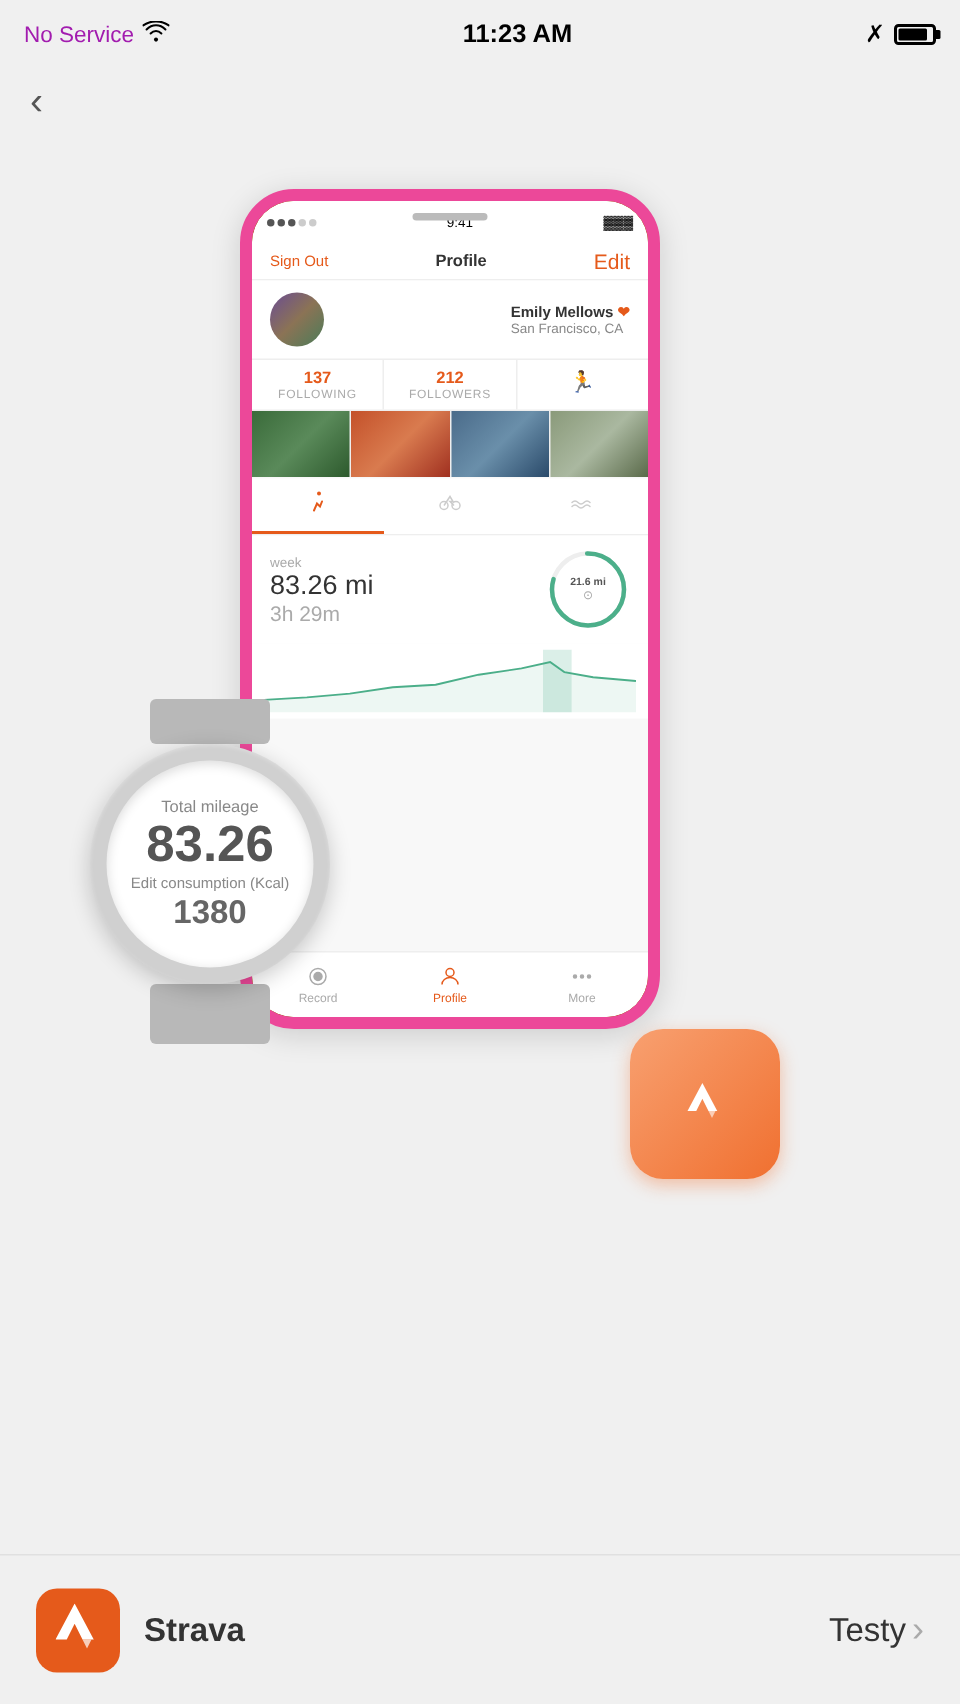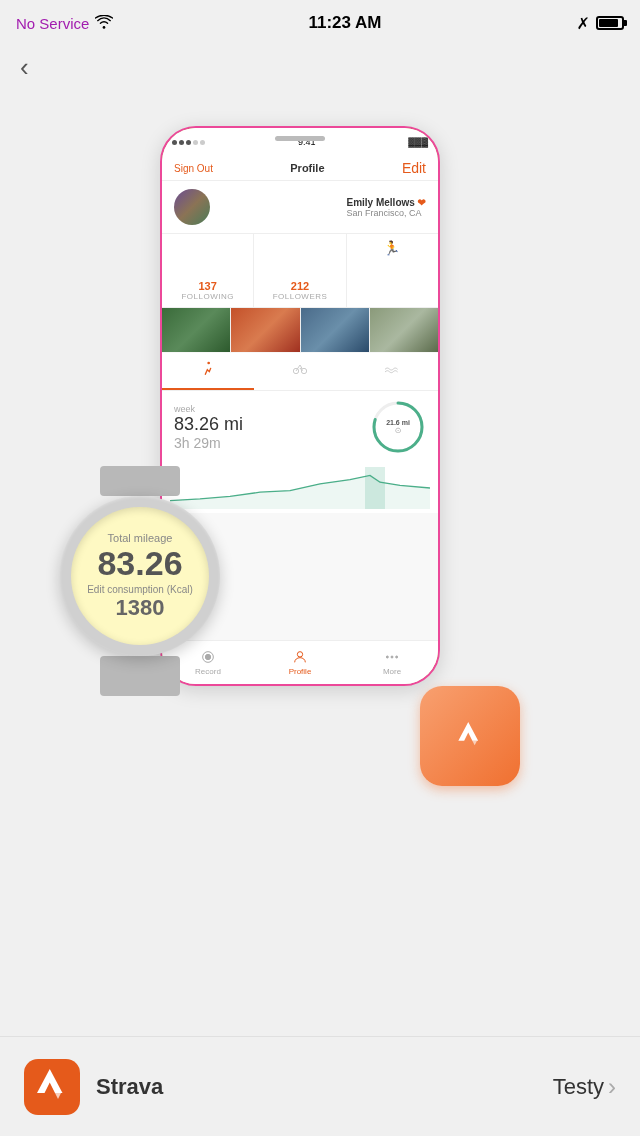--- a/index.html
+++ b/index.html
@@ -98,21 +98,21 @@
 
     
     .phone-mockup {
       position: absolute;
       top: 80px;
       left: 160px;
       width: 280px;
       height: 560px;
       background: #a16207;
       border-radius: 36px;
-      border: 2px solid #ec4899;
+      border: 8px solid #ec4899;
       box-shadow: 0 4px 20px rgba(0,0,0,0.15);
       overflow: hidden;
     }
     .phone-inner {
       width: 100%;
       height: 100%;
       background: #f8f8f8;
       border-radius: 28px;
       overflow: hidden;
       position: relative;
@@ -199,21 +199,21 @@
       border-top: 1px solid #eee;
       border-bottom: 1px solid #eee;
     }
     .stat-item {
       flex: 1;
       text-align: center;
       padding: 6px 0;
       border-right: 1px solid #eee;
     }
     .stat-item:last-child { border-right: none; }
-    .stat-number { font-size: 11px; font-weight: 600; color: #E55A1B; margin-top: 40px; }
+    .stat-number { font-size: 11px; font-weight: 600; color: #E55A1B; }
     .stat-label { font-size: 8px; color: #aaa; text-transform: uppercase; letter-spacing: 0.5px; }
     .stat-icon { font-size: 14px; color: #ccc; }
 
     
     .phone-photos {
       display: grid;
       grid-template-columns: repeat(4, 1fr);
       gap: 1px;
       background: #eee;
     }
@@ -329,21 +329,21 @@
       margin: 0 auto;
       display: flex;
       align-items: center;
       justify-content: center;
       box-shadow: 0 4px 15px rgba(0,0,0,0.2), inset 0 1px 3px rgba(255,255,255,0.3);
       position: relative;
     }
     .watch-face {
       width: 138px;
       height: 138px;
-      background: #fef9c3;
+      background: #ffffff;
       border-radius: 50%;
       display: flex;
       flex-direction: column;
       align-items: center;
       justify-content: center;
       box-shadow: inset 0 2px 8px rgba(0,0,0,0.15);
     }
     .watch-total-label { font-size: 11px; color: #888; margin-bottom: 2px; }
     .watch-miles { font-size: 34px; font-weight: 700; color: #555; line-height: 1; }
     .watch-consumption-label { font-size: 10px; color: #888; margin-top: 4px; }

